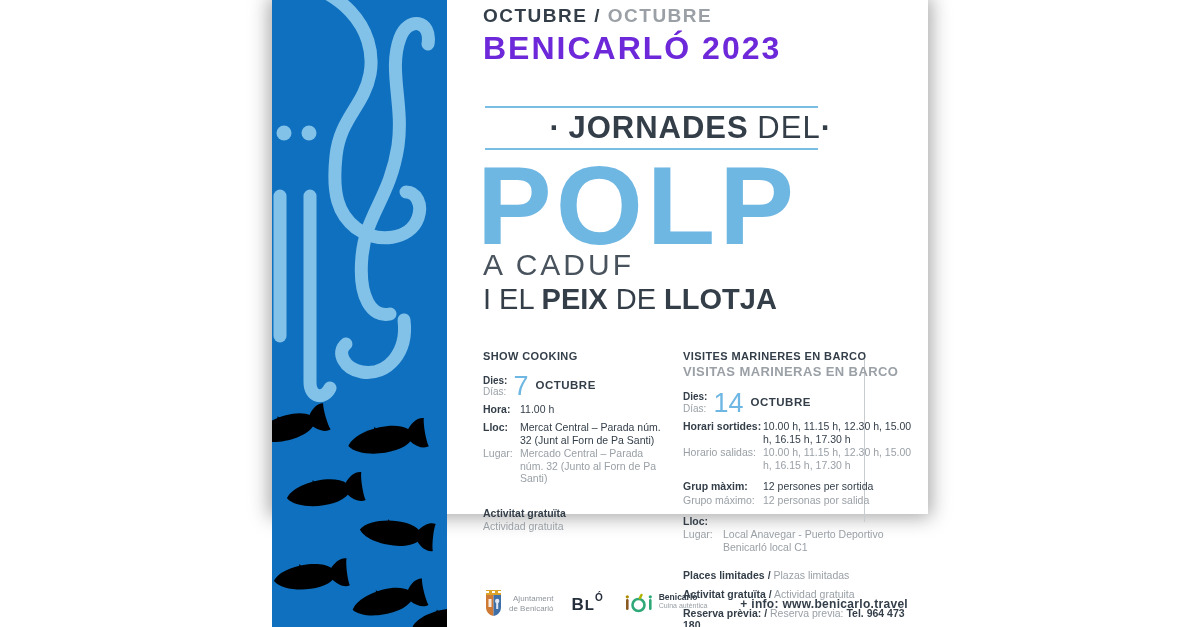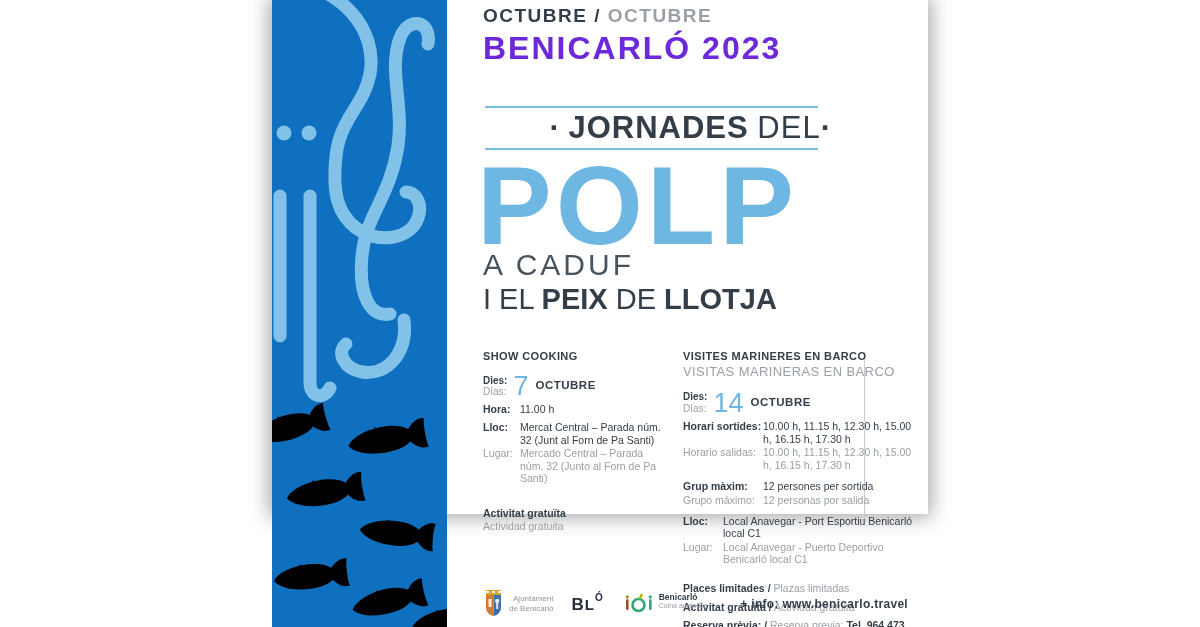--- a/index.html
+++ b/index.html
@@ -44,21 +44,21 @@
   .sub2 { position:absolute; top:283px; left:0; font-size:29px; white-space:nowrap; }
   .sub2 .md { font-weight:500; } .sub2 .xb { font-weight:800; }
 
   
   .col { position:absolute; top:350px; font-size:10.5px; line-height:1.2; }
   .col-left  { left:0;  width:180px; }
   .col-right { left:200px; width:230px; }
   .v-divider { position:absolute; left:381px; top:352px; height:170px; width:1px; background:#C8CCD0; }
 
   .sec-title { font-size:11px; font-weight:800; letter-spacing:.4px; }
-  .sec-title-es { font-size:13px; font-weight:400; letter-spacing:.4px; margin-top:1px; }
+  .sec-title-es { font-size:13px; font-weight:700; letter-spacing:.4px; margin-top:1px; }
 
   .day-row { display:flex; align-items:center; margin-top:11px; }
   .day-labels { font-size:10px; line-height:1.15; }
   .day-num { font-size:27px; font-weight:400; margin:0 7px 0 6px; line-height:.9; }
   .day-month { font-size:11.5px; font-weight:700; letter-spacing:.5px; }
 
   .row { display:grid; margin-top:5px; }
   .row .lab { font-weight:700; }
   .c-left .row { grid-template-columns:37px 1fr; }
   .cols-37 { grid-template-columns:37px 1fr; }
@@ -207,21 +207,20 @@
           <span class="lab">Grup màxim:</span>
           <span>12 persones per sortida</span>
         </div>
         <div class="row cols-78 gray tight">
           <span>Grupo máximo:</span>
           <span>12 personas por salida</span>
         </div>
 
         <div class="row cols-40 dark" style="margin-top:8px;">
           <span class="lab">Lloc:</span>
-          <span>Local Anavegar - Port Esportiu Benicarló local C1</span>
         </div>
         <div class="row cols-40 gray tight">
           <span>Lugar:</span>
           <span>Local Anavegar - Puerto Deportivo Benicarló local C1</span>
         </div>
 
         <div class="slash-line" style="margin-top:16px;"><span class="b dark">Places limitades /</span><span class="gray"> Plazas limitadas</span></div>
         <div class="slash-line"><span class="b dark">Activitat gratuïta /</span><span class="gray"> Actividad gratuita</span></div>
         <div class="slash-line"><span class="b dark">Reserva prèvia: /</span><span class="gray"> Reserva previa: </span><span class="b dark">Tel. 964 473 180</span></div>
       </div>

